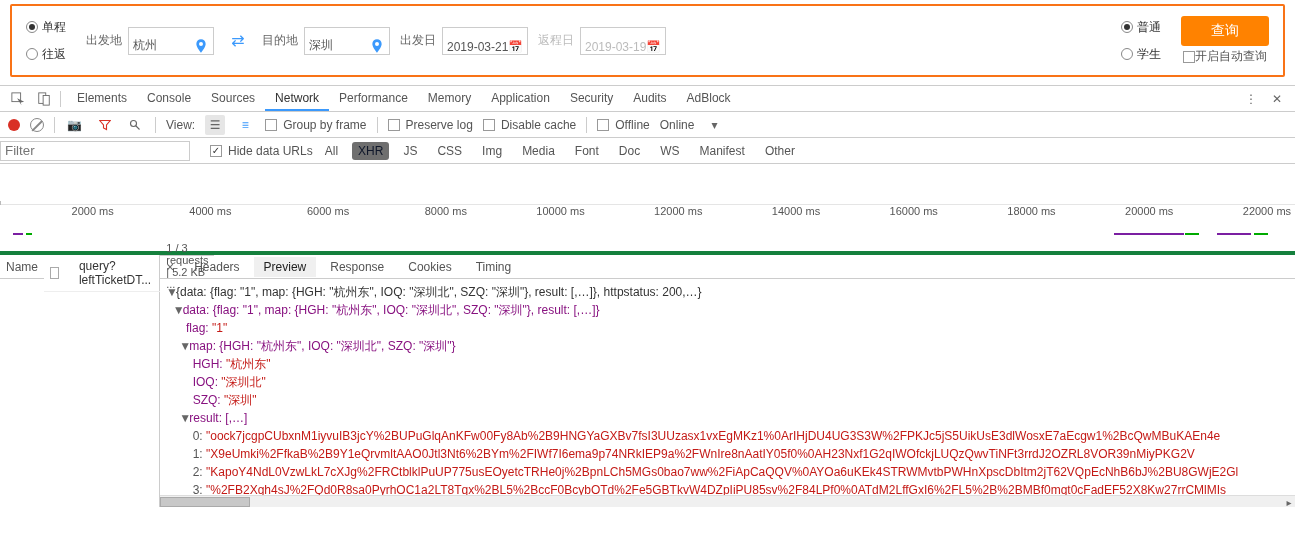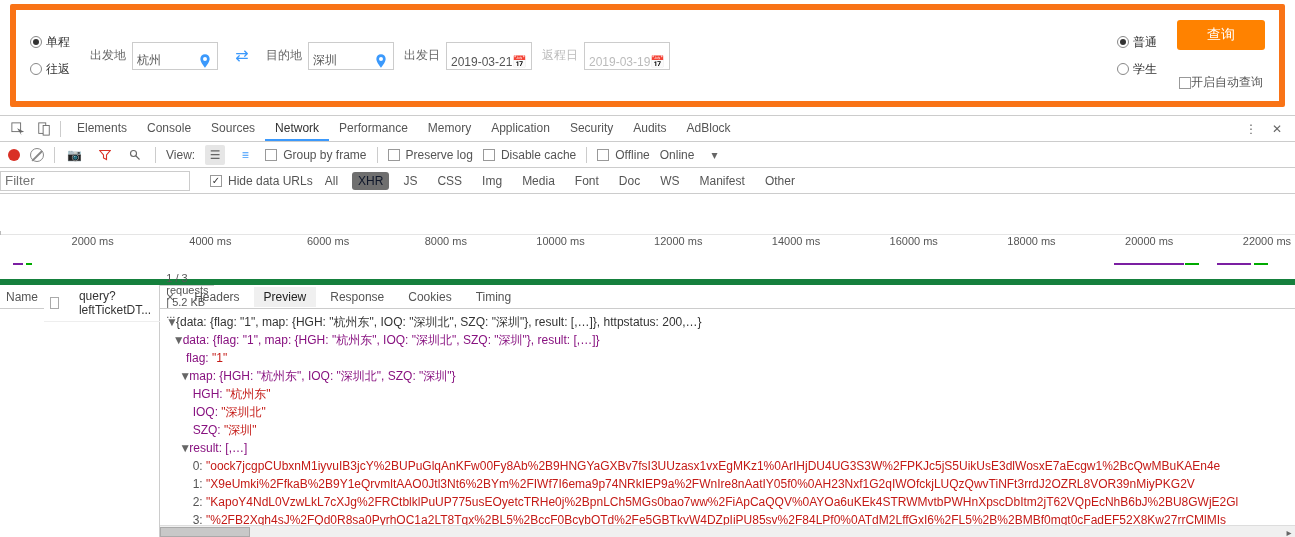--- a/index.html
+++ b/index.html
@@ -1,52 +1,52 @@
 <!DOCTYPE html>
 <html><head>
 <meta charset="utf-8">
 <style>
 *{box-sizing:border-box;margin:0;padding:0;font-family:Arial,"Microsoft YaHei",sans-serif}
 body{font-size:12px;color:#333;background:#fff}
-.top-panel{border:6px solid #f97316;margin:4px 10px 8px;padding:10px 14px;display:flex;align-items:center;gap:10px;border-radius:2px}
+.top-panel{border:2px solid #f97316;margin:4px 10px 8px;padding:10px 14px;display:flex;align-items:center;gap:10px;border-radius:2px}
 .radio-col{display:flex;flex-direction:column;gap:10px;margin-right:10px}
 .radio-row{display:flex;align-items:center;gap:4px}
 .radio-dot{width:12px;height:12px;border:1px solid #888;border-radius:50%;display:inline-flex;align-items:center;justify-content:center}
 .radio-dot.on::after{content:"";width:6px;height:6px;background:#333;border-radius:50%}
 .field{display:flex;align-items:center;gap:6px}
 .field label{color:#666}
 .inputbox{position:relative;width:86px;height:28px;border:1px solid #ccc;display:flex;align-items:flex-end;padding:0 4px;color:#555}
 .inputbox.gray{color:#bbb}
 .pin{position:absolute;right:4px;width:16px;height:16px}
 .pin svg{width:16px;height:16px}
 .swap{width:28px;height:28px;display:flex;align-items:center;justify-content:center;color:#3b99fc;font-size:16px}
 .cal{position:absolute;right:4px;color:#3b99fc}
 .gray .cal{color:#bbb}
 .query-btn{background:#ff8200;color:#fff;width:88px;height:30px;display:flex;align-items:center;justify-content:center;border-radius:3px;font-size:14px}
-.auto-row{display:flex;align-items:center;margin-top:24px;color:#555}
+.auto-row{display:flex;align-items:center;margin-top:2px;color:#555}
 .right-col{display:flex;flex-direction:column;align-items:center}
 .checkbox{width:12px;height:12px;border:1px solid #999}
 .devtools{border-top:1px solid #ccc}
 .dt-tabs{display:flex;align-items:center;height:26px;border-bottom:1px solid #ccc;color:#555;padding:0 8px;gap:6px}
 .dt-tabs .spacer{flex:1}
 .tab{padding:4px 10px;cursor:default}
 .tab.active{color:#333;border-bottom:2px solid #3b99fc}
 .icon-btn{width:20px;height:20px;display:flex;align-items:center;justify-content:center;color:#666}
 .toolbar{display:flex;align-items:center;height:26px;border-bottom:1px solid #ccc;padding:0 8px;gap:10px;color:#555}
 .rec{width:12px;height:12px;background:#d93025;border-radius:50%}
 .clear-circle{width:14px;height:14px;border:1.5px solid #888;border-radius:50%;position:relative}
 .clear-circle::after{content:"";position:absolute;width:14px;height:1.5px;background:#888;transform:rotate(-45deg);left:-1px;top:6px}
 .filter-row{display:flex;align-items:center;height:26px;border-bottom:1px solid #ccc;color:#555}
 .filter-input{width:190px;height:20px;border:1px solid #ccc;padding:0 4px;color:#999;margin-left:0}
 .pill{padding:2px 6px;border-radius:3px}
 .pill.sel{background:#6f6f6f;color:#0f172a}
 .types{display:flex;gap:8px;align-items:center;margin-left:6px}
 .chk{width:12px;height:12px;border:1px solid #999;display:inline-flex;align-items:center;justify-content:center}
 .chk.on::after{content:"✓";font-size:10px;color:#333}
-.timeline{height:54px;border-bottom:6px solid #15803d;margin-top:37px;}
+.timeline{height:54px;border-bottom:4px solid #15803d;margin-top:37px;}
 .time-labels{display:flex}
 .time-labels span{flex:1;text-align:right;font-size:11px;color:#555;padding-right:4px}
 .bars{position:relative;height:8px;margin-top:16px}
 .bar{position:absolute;height:2px}
 .main-split{display:flex;height:252px}
 .left-pane{width:160px;border-right:1px solid #ccc;display:flex;flex-direction:row}
 .pane-head{height:24px;border-bottom:1px solid #ccc;display:flex;align-items:center;padding:0 6px;color:#555}
 .req-item{display:flex;align-items:center;gap:20px;padding:4px 6px;border-bottom:1px solid #eee}
 .file-icon{width:12px;height:12px;border:1px solid #aaa}
 .right-pane{flex:1;display:flex;flex-direction:column;overflow:hidden}

